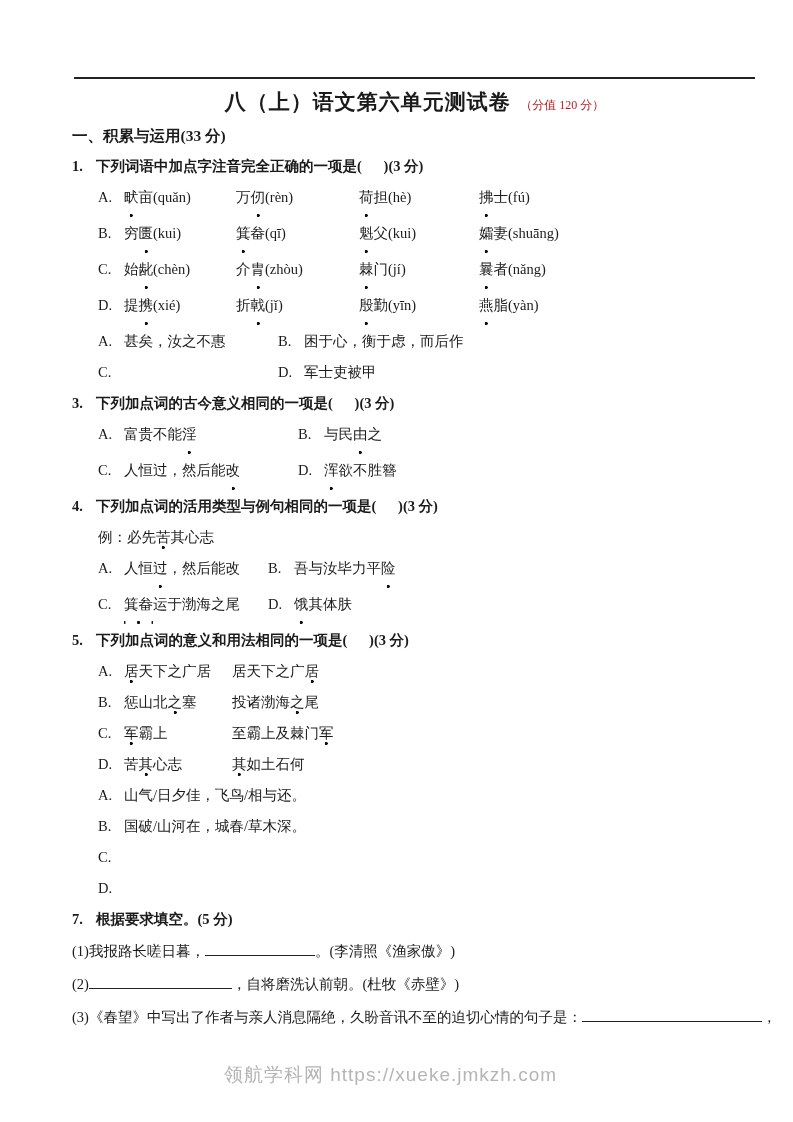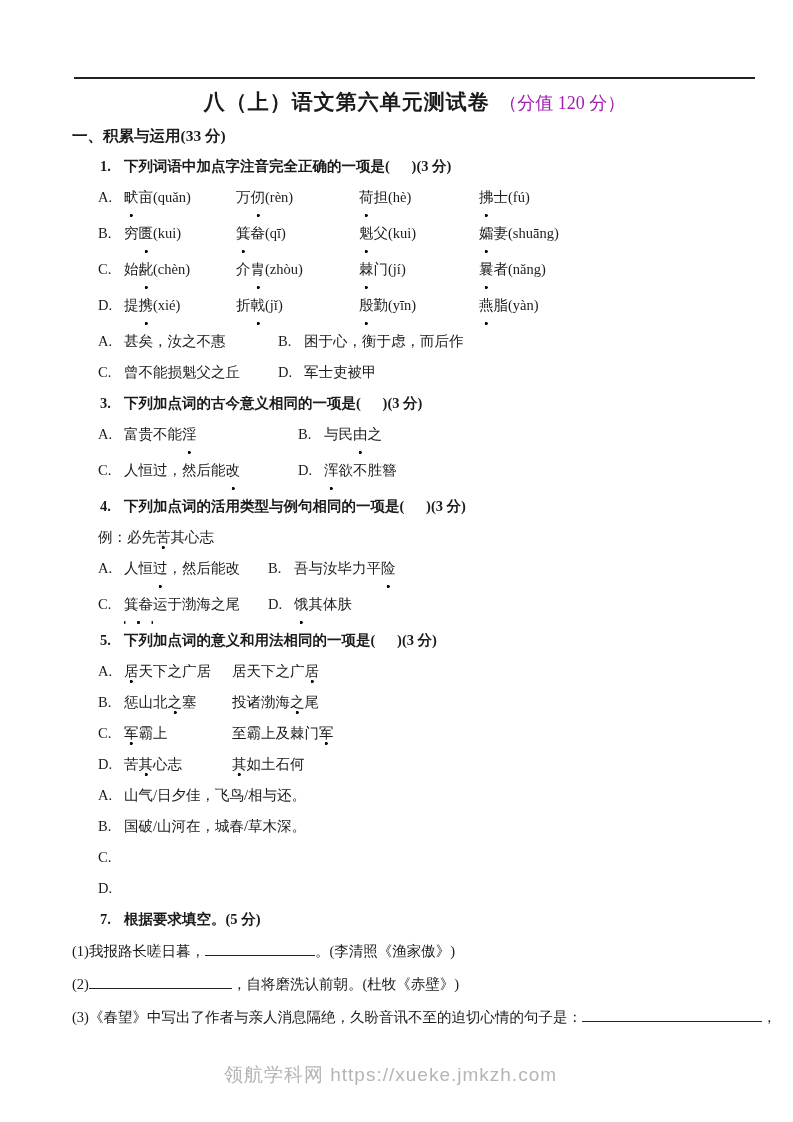--- a/index.html
+++ b/index.html
@@ -2,23 +2,23 @@
 <html><head>
 <meta charset="utf-8">
 <style>
   html,body{margin:0;padding:0;background:#9a9a9a;}
   .page{width:793px;height:1122px;background:#ffffff;margin:0 auto;position:relative;overflow:hidden;
         font-family:"Liberation Serif","DejaVu Serif",serif;color:#1b1b1b;font-size:14.5px;}
   .rule{position:absolute;top:77px;left:74px;width:681px;border-top:2px solid #222;}
   .content{padding:84px 36px 0 72px;}
   .title-line{text-align:center;height:36px;line-height:36px;white-space:nowrap;}
   .title-main{font-size:21px;font-weight:bold;letter-spacing:1px;}
-  .title-sub{font-size:18px;color:#a21caf;margin-left:6px;}
+  .title-sub{font-size:12px;color:#b91c1c;margin-left:6px;}
   .section{font-weight:bold;font-size:15.5px;line-height:31px;}
-  .stem{font-weight:bold;line-height:31px;white-space:nowrap;margin-left:28px;}
+  .stem{font-weight:bold;line-height:31px;white-space:nowrap;}
   .stem .num{display:inline-block;width:24px;}
   .opt{display:flex;padding-left:26px;line-height:31px;white-space:nowrap;}
   .letter{flex:none;width:26px;}
   .cell{flex:none;display:flex;}
   .c1{width:112px;}.c2{width:123px;}.c3{width:120px;}
   .w180{width:180px;}.w200{width:200px;}.w170{width:170px;}
   .p1{width:108px;flex:none;}
   .ex{padding-left:26px;line-height:31px;}
   .emph{background-image:radial-gradient(circle,#111 1.3px,rgba(0,0,0,0) 1.8px);
         background-size:1em 5px;background-position:center 100%;background-repeat:repeat-x;
@@ -142,21 +142,20 @@
           <span>甚矣，汝之不惠</span>
         </span>
       <span class="cell">
           <span class="letter">B.</span>
           <span>困于心，衡于虑，而后作</span>
         </span>
     </div>
     <div class="opt">
       <span class="cell w180">
           <span class="letter">C.</span>
-          <span>曾不能损魁父之丘</span>
         </span>
       <span class="cell">
           <span class="letter">D.</span>
           <span>军士吏被甲</span>
         </span>
     </div>
 
     <div class="stem"><span class="num">3.</span><span>下列加点词的古今意义相同的一项是(&nbsp;&nbsp;&nbsp;&nbsp;&nbsp;&nbsp;)(3 分)</span></div>
     <div class="opt">
       <span class="cell w200">

